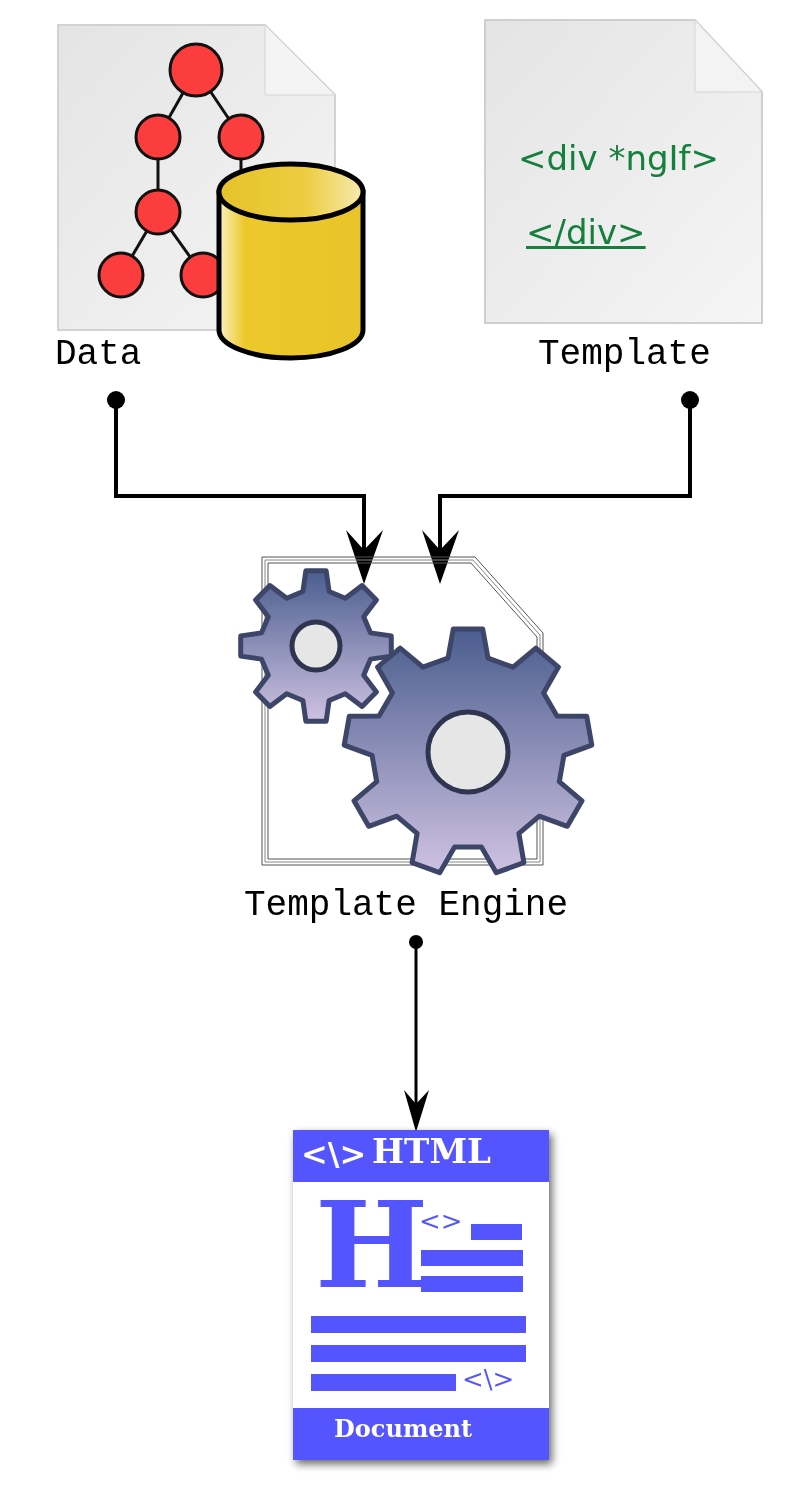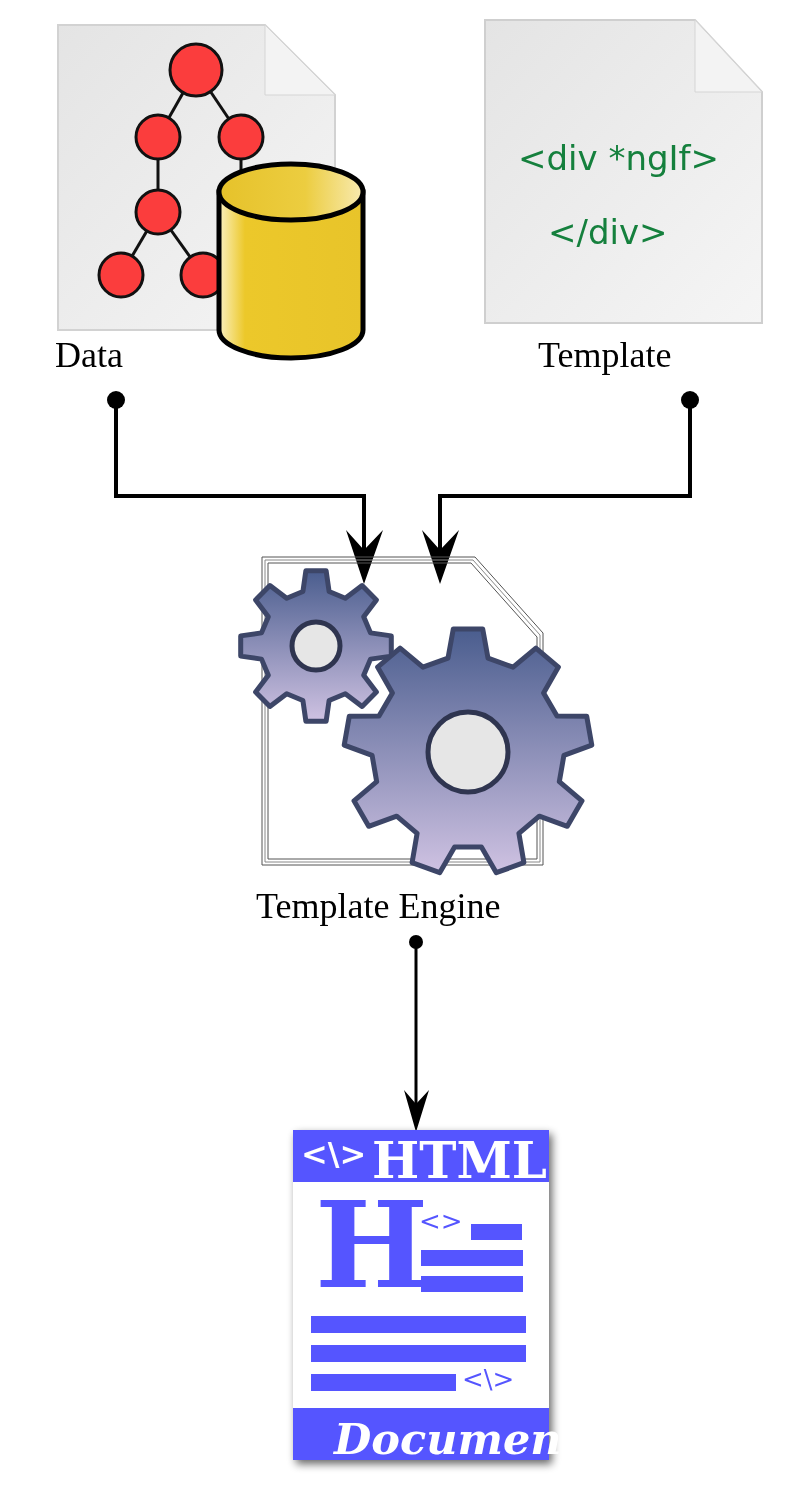--- a/index.html
+++ b/index.html
@@ -1,18 +1,18 @@
 <!DOCTYPE html>
 <html><head>
 <meta charset="utf-8">
 <style>
   html, body { margin:0; padding:0; background:#ffffff; }
   body { width:797px; height:1500px; position:relative; overflow:hidden; font-family:"DejaVu Sans", sans-serif; }
   svg { position:absolute; left:0; top:0; }
-  .label { position:absolute; font-family:Liberation Serif, serif; color:#000; font-size:36px; white-space:nowrap; }
+  .label { position:absolute; font-family:Liberation Mono, monospace; color:#000; font-size:36px; white-space:nowrap; }
   .code { position:absolute; font-family:"DejaVu Sans", sans-serif; color:#15803d; font-size:34px; white-space:nowrap; }
   .serif { font-family:"DejaVu Serif", "Liberation Serif", serif; font-weight:bold; }
 </style>
 </head>
 <body>
 
 <svg width="797" height="1500" viewBox="0 0 797 1500">
   <defs>
     <linearGradient id="paperGrad" x1="0" y1="0" x2="1" y2="1">
       <stop offset="0" stop-color="#e4e4e4"></stop>
@@ -108,21 +108,21 @@
     <rect x="421" y="1276" width="102" height="16" fill="#5555ff"></rect>
     <rect x="311" y="1316" width="215" height="17" fill="#5555ff"></rect>
     <rect x="311" y="1345" width="215" height="17" fill="#5555ff"></rect>
     <rect x="311" y="1374" width="145" height="17" fill="#5555ff"></rect>
   </g>
 </svg>
 
 <div class="label" style="left:55px; top:334px;">Data</div>
 <div class="label" style="left:538px; top:334px;">Template</div>
 <div class="code" style="left:518px; top:138px;">&lt;div *ngIf&gt;</div>
-<div class="code" style="left:548px; top:212px;">&lt;/div&gt;</div>
-<div class="label" style="left:256px; top:885px;text-align:right;">Template Engine</div>
+<div class="code" style="left:526px; top:212px;text-decoration:underline;">&lt;/div&gt;</div>
+<div class="label" style="left:244px; top:885px;text-align:right;">Template Engine</div>
 
 <div class="serif" style="position:absolute; left:301px; top:1135px; color:#fff; font-size:32px;">&lt;\&gt;</div>
-<div class="serif" style="position:absolute; left:372px; top:1131px; color:#fff; font-size:50px;">HTML</div>
+<div class="serif" style="position:absolute; left:372px; top:1131px; color:#fff; font-size:34px;">HTML</div>
 <div class="serif" style="position:absolute; left:315px; top:1185px; color:#5555ff; font-size:120px; line-height:1;">H</div>
 <div class="serif" style="position:absolute; left:419px; top:1206px; color:#5555ff; font-size:26px; font-weight:normal;">&lt;&gt;</div>
 <div class="serif" style="position:absolute; left:462px; top:1364px; color:#5555ff; font-size:26px; font-weight:normal;">&lt;\&gt;</div>
-<div class="serif" style="position:absolute; left:334px; top:1414px; color:#fff; font-size:43px;font-style:italic;">Document</div>
+<div class="serif" style="position:absolute; left:334px; top:1414px; color:#fff; font-size:24px;">Document</div>
 
 </body></html>

